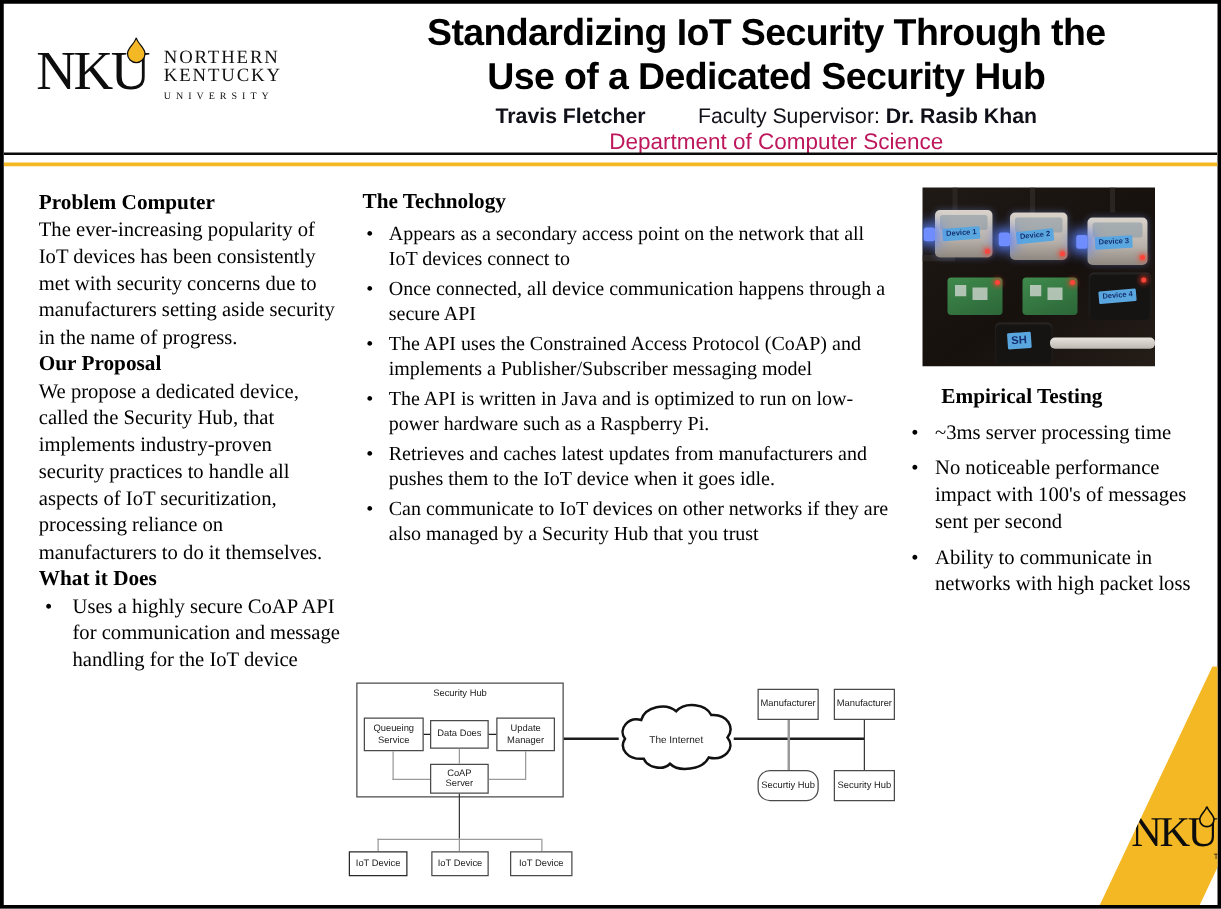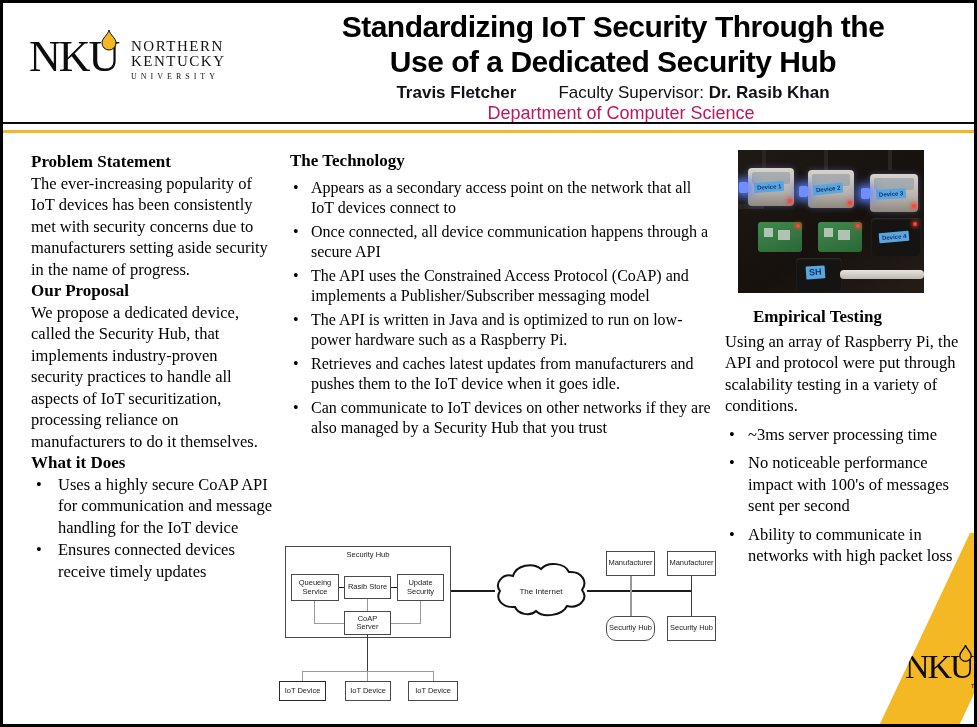--- a/index.html
+++ b/index.html
@@ -126,30 +126,29 @@
   <div class="byline">
     <span class="b">Travis Fletcher</span><span class="gap"></span><span>Faculty Supervisor:</span>
     <span class="b">Dr. Rasib Khan</span>
   </div>
   <div class="dept-line">Department of Computer Science</div>
 
   <div class="rule-black"></div>
   <div class="rule-gold"></div>
 
   <div class="col left-col">
-    <h3>Problem Statement</h3>
+    <h3>Problem Computer</h3>
     <p>The ever-increasing popularity of IoT devices has been consistently met with security concerns due to manufacturers setting aside security in the name of progress.</p>
 
     <h3 class="sect-gap-1">Our Proposal</h3>
     <p>We propose a dedicated device, called the Security Hub, that implements industry-proven security practices to handle all aspects of IoT securitization, processing reliance on manufacturers to do it themselves.</p>
 
     <h3 class="sect-gap-2">What it Does</h3>
     <ul class="blist">
       <li>Uses a highly secure CoAP API for communication and message handling for the IoT device</li>
-      <li>Ensures connected devices receive timely updates</li>
     </ul>
   </div>
 
   <div class="col mid-col">
     <h3>The Technology</h3>
     <ul class="blist" style="margin-top:6px;">
       <li>Appears as a secondary access point on the network that all IoT devices connect to</li>
       <li>Once connected, all device communication happens through a secure API</li>
       <li>The API uses the Constrained Access Protocol (CoAP) and implements a Publisher/Subscriber messaging model</li>
       <li>The API is written in Java and is optimized to run on low-power hardware such as a Raspberry Pi.</li>
@@ -201,36 +200,35 @@
     </div>
 
     <div class="black-case" style="left:58px; top:108px; width:46px; height:33px;">
       <div class="tape" style="left:10px; top:8px; font-size:9px; line-height:11px; transform:rotate(-4deg);"><span>SH</span></div>
     </div>
     <div class="cable-white" style="left:102px; top:120px; width:84px;"></div>
   </div>
 
   <div class="col right-col">
     <h3 style="margin-top:156px;margin-left:28px;">Empirical Testing</h3>
-    <p style="margin-top:3px;">Using an array of Raspberry Pi, the API and protocol were put through scalability testing in a variety of conditions.</p>
     <ul class="blist" style="margin-top:7px;">
       <li>~3ms server processing time</li>
       <li>No noticeable performance impact with 100's of messages sent per second</li>
       <li>Ability to communicate in networks with high packet loss</li>
     </ul>
   </div>
 
   <div class="diagram">
 
     <div class="dg-outer" style="left:6px; top:3px; width:166px; height:92px;">
       <div class="dg-outer-label">Security Hub</div>
     </div>
     <div class="dg-box" style="left:12px; top:31px; width:48px; height:27px;">Queueing Service</div>
-    <div class="dg-box" style="left:65px; top:33px; width:47px; height:23px;">Rasib Store</div>
-    <div class="dg-box" style="left:118px; top:31px; width:47px; height:27px;">Update Security</div>
+    <div class="dg-box" style="left:65px; top:33px; width:47px; height:23px;">Data Does</div>
+    <div class="dg-box" style="left:118px; top:31px; width:47px; height:27px;">Update Manager</div>
     <div class="dg-box" style="left:65px; top:68px; width:47px; height:24px;">CoAP Server</div>
 
     <div class="hline" style="left:60px; top:44px; width:5px;"></div>
     <div class="hline" style="left:112px; top:44px; width:6px;"></div>
     <div class="vline" style="left:35px; top:58px; height:23px;"></div>
     <div class="hline lite" style="left:35px; top:80px; width:30px;"></div>
     <div class="vline" style="left:88px; top:56px; height:12px;"></div>
     <div class="vline" style="left:141px; top:58px; height:23px;"></div>
     <div class="hline lite" style="left:112px; top:80px; width:29px;"></div>
 

